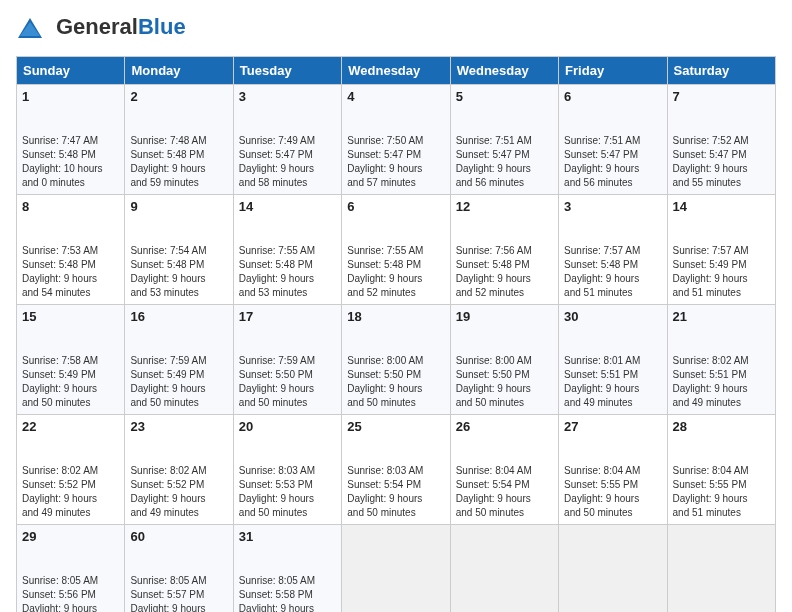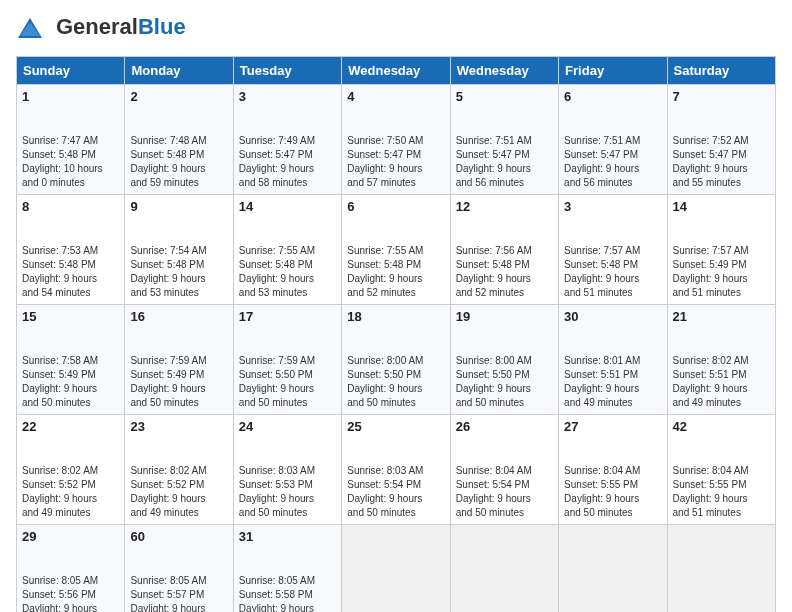--- a/index.html
+++ b/index.html
@@ -213,37 +213,37 @@
       <tr>
         <td>
           <span class="day-num">22</span>
           <div class="day-info">Sunrise: 8:02 AM<br>Sunset: 5:52 PM<br>Daylight: 9 hours<br>and 49 minutes</div>
         </td>
         <td>
           <span class="day-num">23</span>
           <div class="day-info">Sunrise: 8:02 AM<br>Sunset: 5:52 PM<br>Daylight: 9 hours<br>and 49 minutes</div>
         </td>
         <td>
-          <span class="day-num">24</span>
+          <span class="day-num">20</span>
           <div class="day-info">Sunrise: 8:03 AM<br>Sunset: 5:53 PM<br>Daylight: 9 hours<br>and 50 minutes</div>
         </td>
         <td>
           <span class="day-num">25</span>
           <div class="day-info">Sunrise: 8:03 AM<br>Sunset: 5:54 PM<br>Daylight: 9 hours<br>and 50 minutes</div>
         </td>
         <td>
           <span class="day-num">26</span>
           <div class="day-info">Sunrise: 8:04 AM<br>Sunset: 5:54 PM<br>Daylight: 9 hours<br>and 50 minutes</div>
         </td>
         <td>
           <span class="day-num">27</span>
           <div class="day-info">Sunrise: 8:04 AM<br>Sunset: 5:55 PM<br>Daylight: 9 hours<br>and 50 minutes</div>
         </td>
         <td>
-          <span class="day-num">42</span>
+          <span class="day-num">28</span>
           <div class="day-info">Sunrise: 8:04 AM<br>Sunset: 5:55 PM<br>Daylight: 9 hours<br>and 51 minutes</div>
         </td>
       </tr>
       <tr>
         <td>
           <span class="day-num">29</span>
           <div class="day-info">Sunrise: 8:05 AM<br>Sunset: 5:56 PM<br>Daylight: 9 hours<br>and 51 minutes</div>
         </td>
         <td>
           <span class="day-num">60</span>

